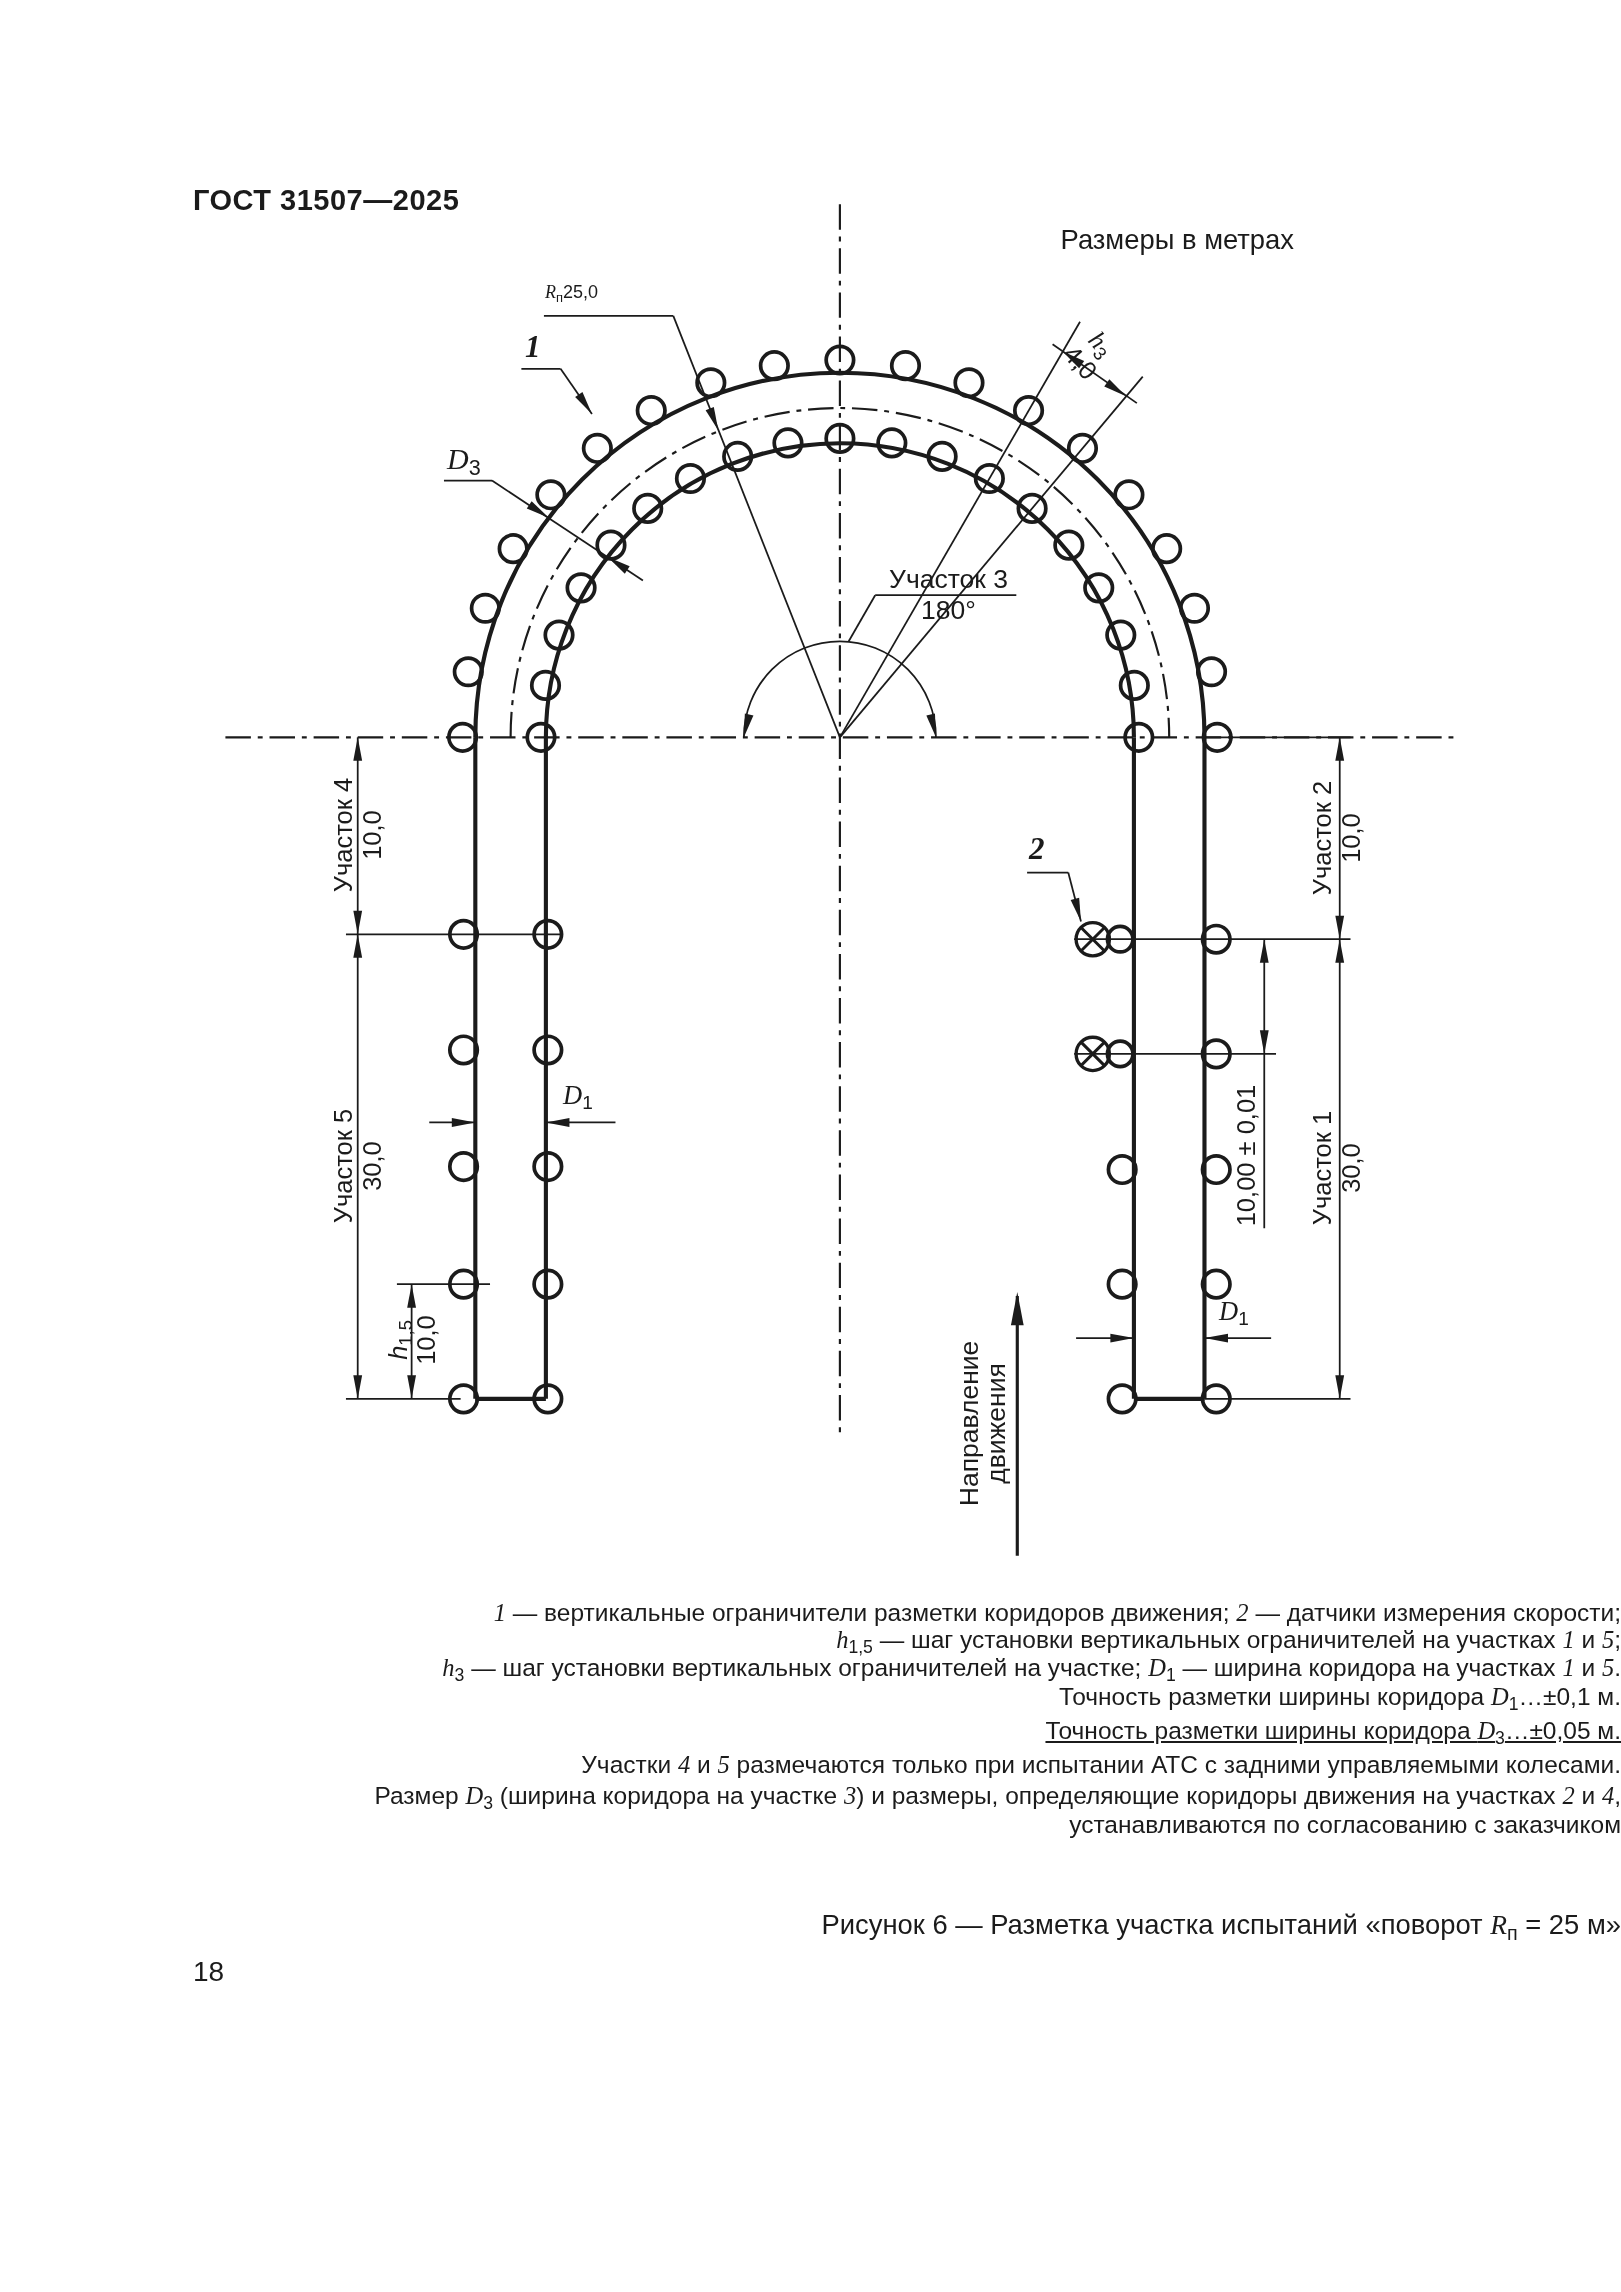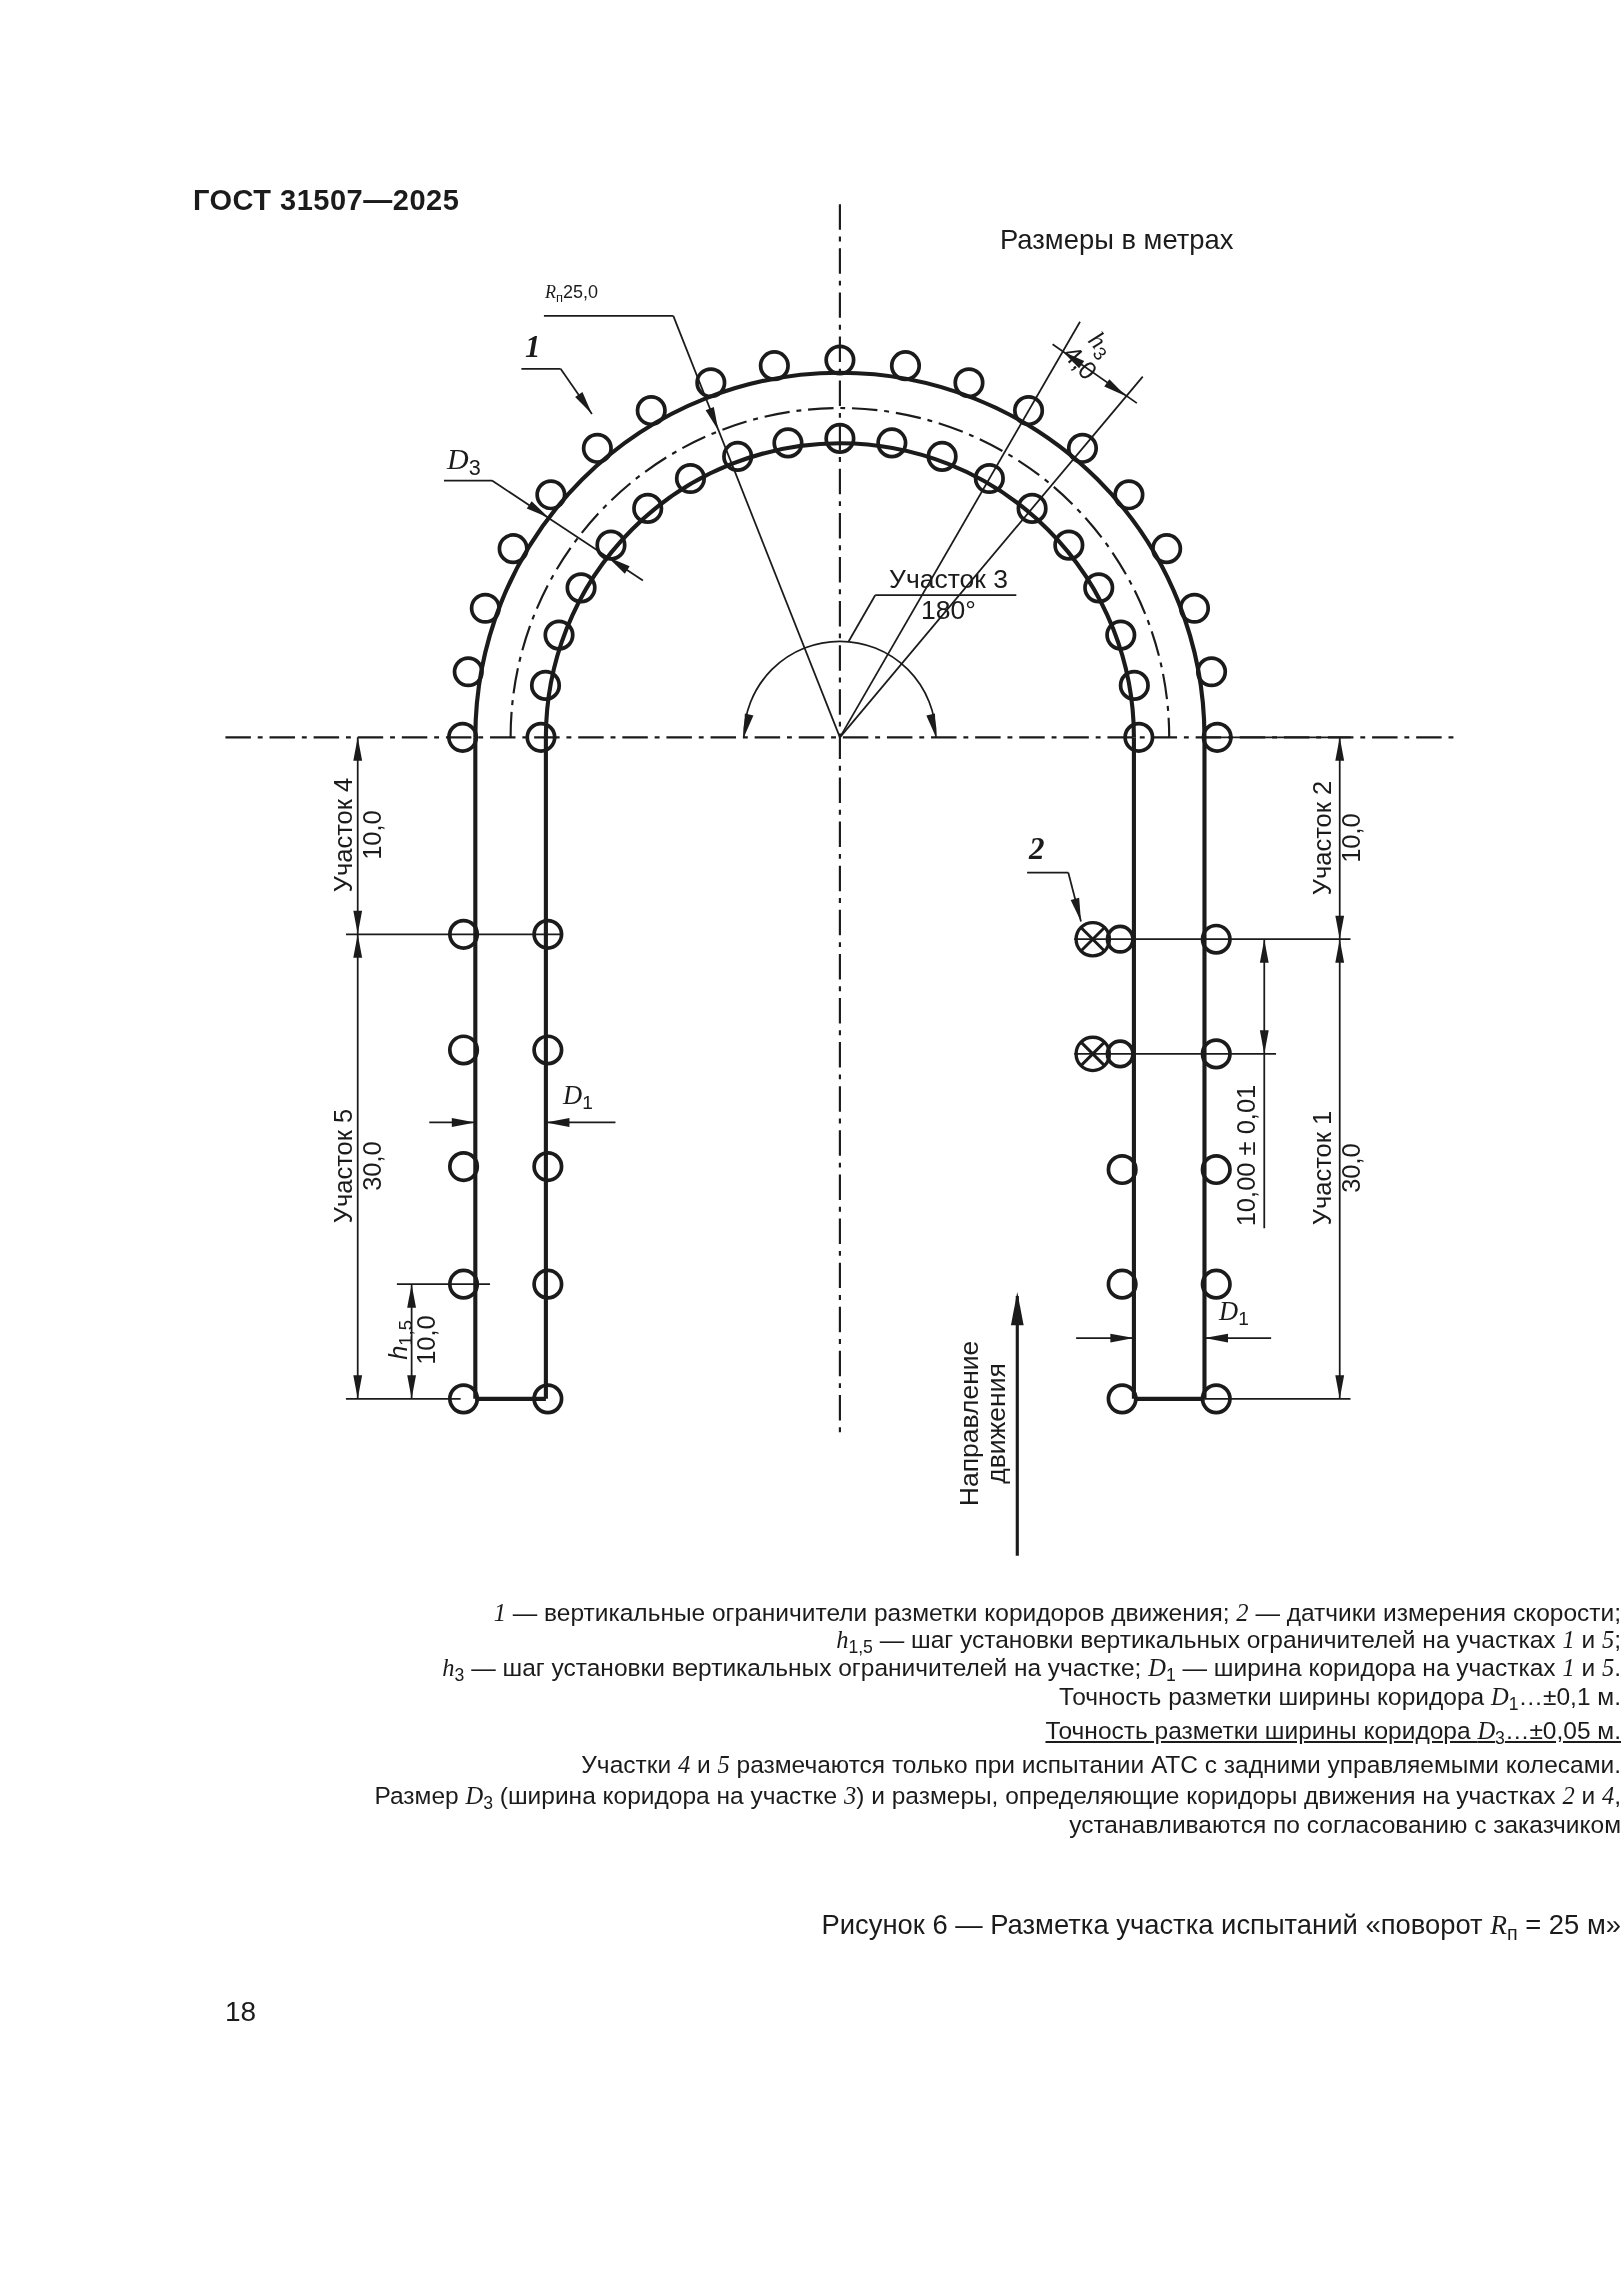--- a/index.html
+++ b/index.html
@@ -2,21 +2,21 @@
 <html><head>
 <meta charset="utf-8">
 <style>
   html,body{margin:0;padding:0;background:#ffffff;}
   .page{
     position:relative;width:1621px;height:2293px;background:#ffffff;
     font-family:"Liberation Sans",sans-serif;color:#1b1b1b;overflow:hidden;
   }
   .abs{position:absolute;}
   .doc-header{font-size:29px;font-weight:bold;letter-spacing:0.5px;}
-  .units-note{font-size:27.4px;text-align:left;}
+  .units-note{font-size:27.4px;text-align:right;}
   .page-num{font-size:28px;}
   .dlabel{font-size:26.5px;white-space:nowrap;}
   .dlabel i{font-family:"Liberation Serif",serif;font-style:italic;}
   sub{font-size:0.72em;vertical-align:-0.28em;line-height:0;}
   .callout{font-size:31px;font-style:italic;font-family:"Liberation Serif",serif;font-weight:bold;}
   .rot{transform:rotate(-90deg);transform-origin:center center;text-align:center;}
   .rot2{line-height:29px;font-size:25.5px;white-space:nowrap;}
   .h3rot{transform:rotate(48deg);transform-origin:center center;text-align:center;line-height:26.5px;font-size:25.5px;}
   .center-label{text-align:center;line-height:31px;font-size:26.5px;}
   .captions{position:absolute;left:88px;top:1588px;width:1533px;}
@@ -172,21 +172,21 @@
         <polygon points="0,0 -24,4.5 -24,-4.5" transform="translate(1084,358) rotate(215)"></polygon>
         <polygon points="0,0 -24,4.5 -24,-4.5" transform="translate(1149,404) rotate(35)"></polygon>
         <polygon points="0,0 -24,4.5 -24,-4.5" transform="translate(759,752) rotate(103)"></polygon>
         <polygon points="0,0 -24,4.5 -24,-4.5" transform="translate(955,752) rotate(77)"></polygon>
         <polygon points="0,0 -34,6.5 -34,-6.5" transform="translate(1038,1318) rotate(-90)"></polygon>
       </g>
   </svg>
 
   <div class="abs doc-header" style="left:193px;top:184px;">ГОСТ 31507—2025</div>
   <div class="abs units-note" style="left:1000px;top:224px;width:294px;">Размеры в метрах</div>
-  <div class="abs page-num" style="left:193px;top:1996px;margin-left:32px;">18</div>
+  <div class="abs page-num" style="left:193px;top:1956px;">18</div>
 
   <div class="abs dlabel" style="left:545px;top:282px;font-size:18px;"><i>R</i><sub>п</sub><span>25,0</span></div>
 
   <div class="abs callout" style="left:525px;top:329px;">1</div>
 
   <div class="abs dlabel" style="left:447px;top:442px;font-size:30px;"><i>D</i><sub>3</sub></div>
 
   <div class="abs dlabel h3rot" style="left:1044px;top:326px;width:94px;">
     <div><i>h</i><sub>3</sub></div>
     <div>4,0</div>

